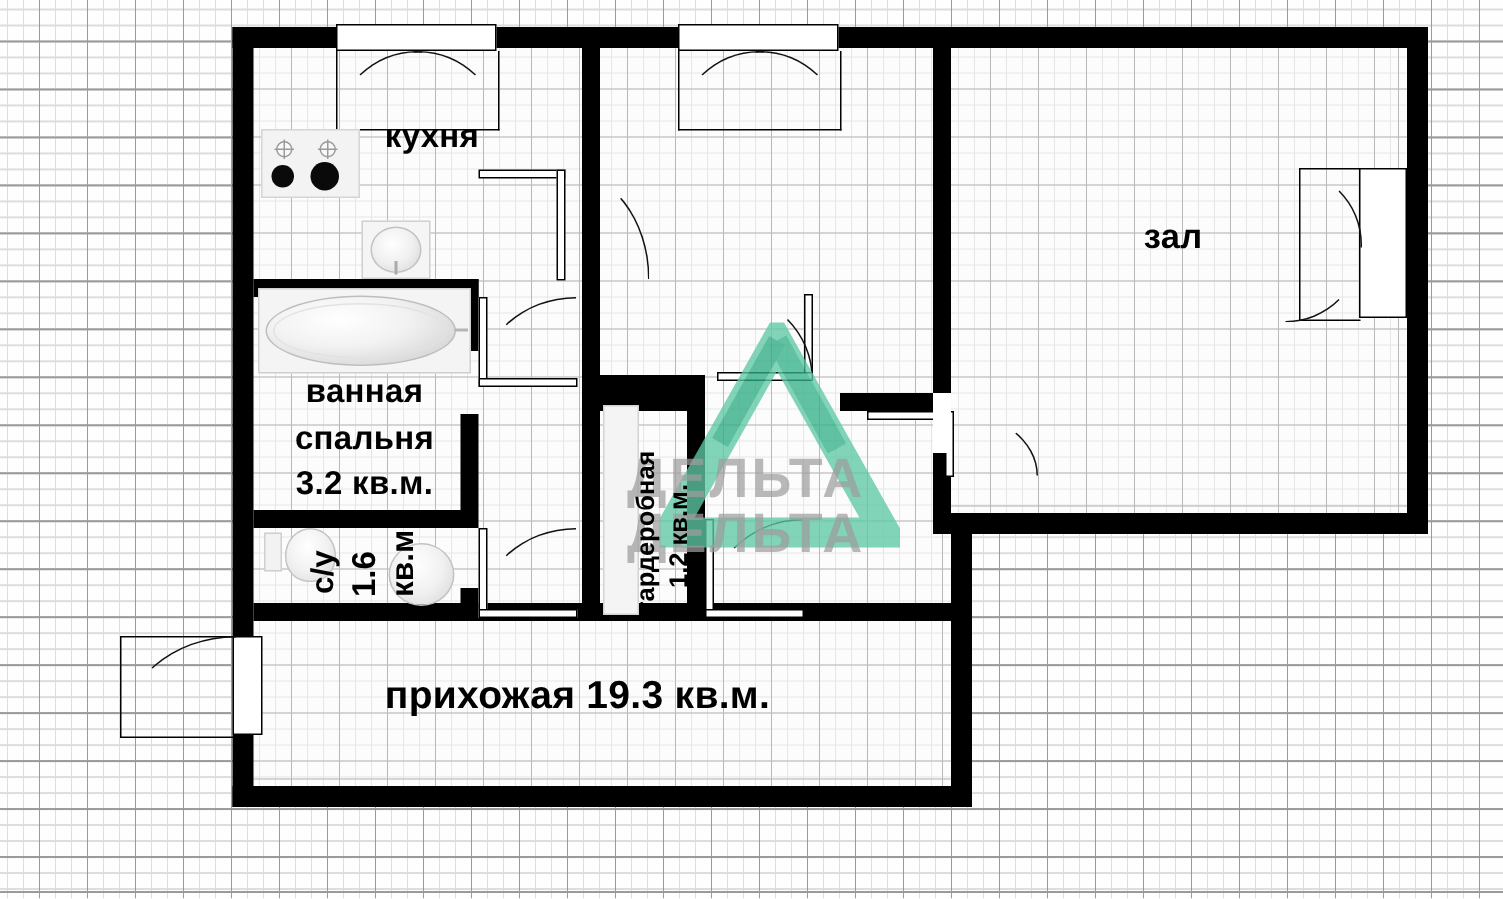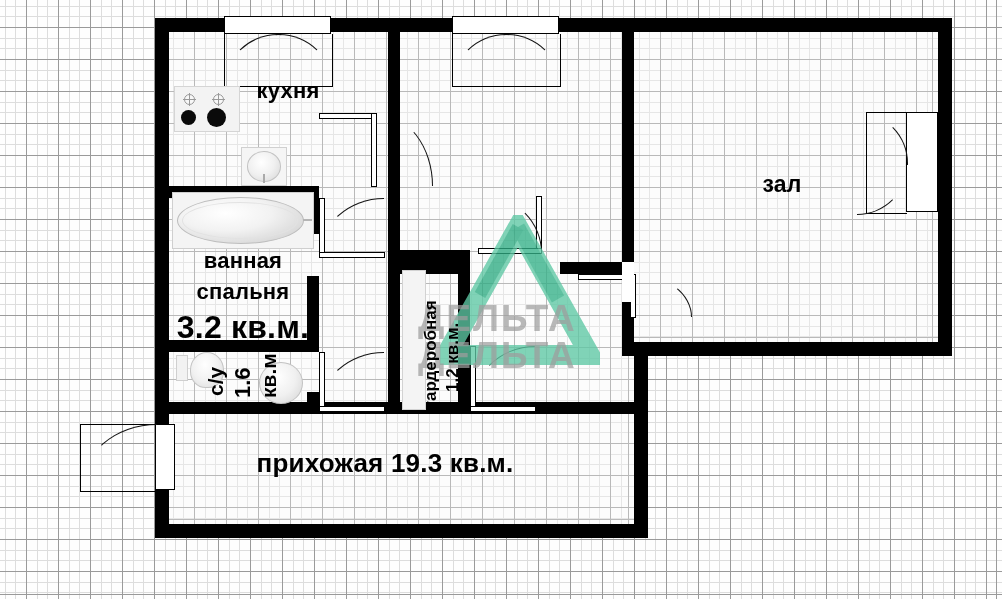--- a/index.html
+++ b/index.html
@@ -235,25 +235,25 @@
     </svg>
   </div>
   <div id="wmtext">
     <div>ДЕЛЬТА</div>
     <div>ДЕЛЬТА</div>
   </div>
 
   <div class="lbl c" style="left:288px;top:78px;font-size:22px;">кухня</div>
 
 
-  <div class="lbl c" style="left:782px;top:171px;font-size:23px;">зал</div>
+  <div class="lbl c" style="left:782px;top:144px;font-size:23px;">зал</div>
 
   <div class="lbl c" style="left:243px;top:248px;font-size:22px;">ванная</div>
   <div class="lbl c" style="left:243px;top:279px;font-size:22px;">спальня</div>
-  <div class="lbl c" style="left:243px;top:309px;font-size:32px;">3.2 кв.м.</div>
+  <div class="lbl c" style="left:243px;top:309px;font-size:22px;">3.2 кв.м.</div>
 
   <div class="vlbl" style="left:204px;top:396px;font-size:21px;">с/у</div>
   <div class="vlbl" style="left:230px;top:398px;font-size:22px;">1.6</div>
   <div class="vlbl" style="left:257px;top:398px;font-size:21px;">кв.м.</div>
 
   <div class="vlbl" style="left:421px;top:408px;font-size:17px;">гардеробная</div>
   <div class="vlbl" style="left:443px;top:392px;font-size:17px;">1.2 кв.м.</div>
 
   <div class="lbl c" style="left:385px;top:448px;font-size:26px;">прихожая 19.3 кв.м.</div>
 

